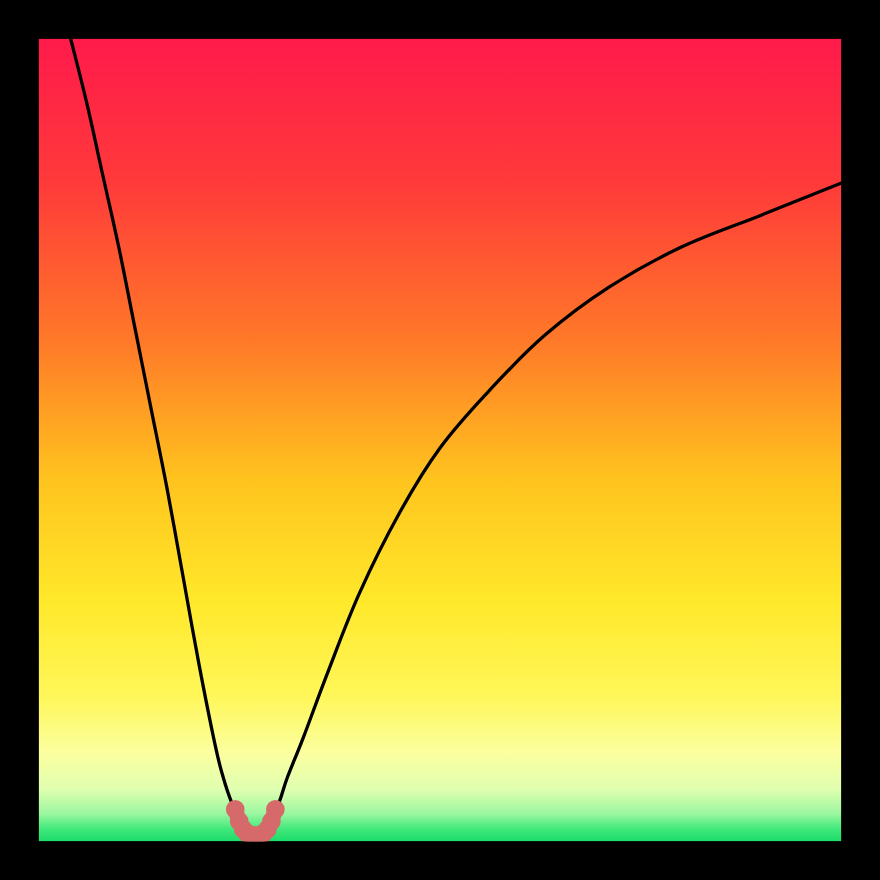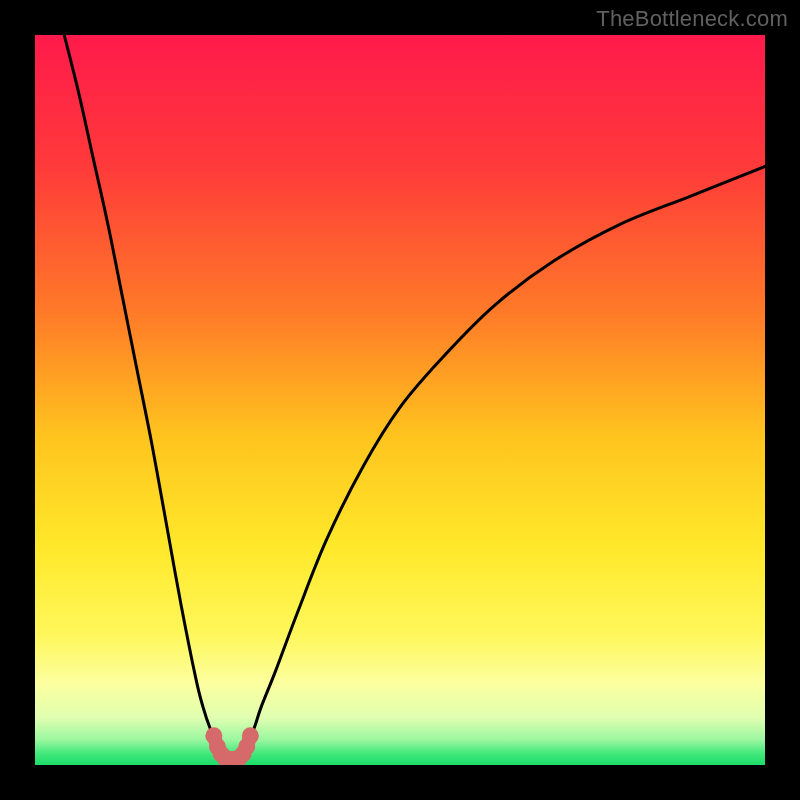--- a/index.html
+++ b/index.html
@@ -36,21 +36,20 @@
     font-weight: 500;
     letter-spacing: 0.2px;
     font-family: Arial, Helvetica, sans-serif;
   }
   svg { display: block; }
 </style>
 </head>
 <body>
 
 <div class="frame">
-  <div class="attribution">TheBottleneck.com</div>
 
   <div class="plot">
     <svg id="chart-svg" width="730" height="730" viewBox="0 0 730 730">
       <defs>
         <linearGradient id="bg-grad" x1="0" y1="0" x2="0" y2="1">
             <stop offset="0%" stop-color="#ff1a4b"></stop>
             <stop offset="18%" stop-color="#ff3a3a"></stop>
             <stop offset="38%" stop-color="#ff7a28"></stop>
             <stop offset="55.00000000000001%" stop-color="#ffc41e"></stop>
             <stop offset="70%" stop-color="#ffe82a"></stop>

